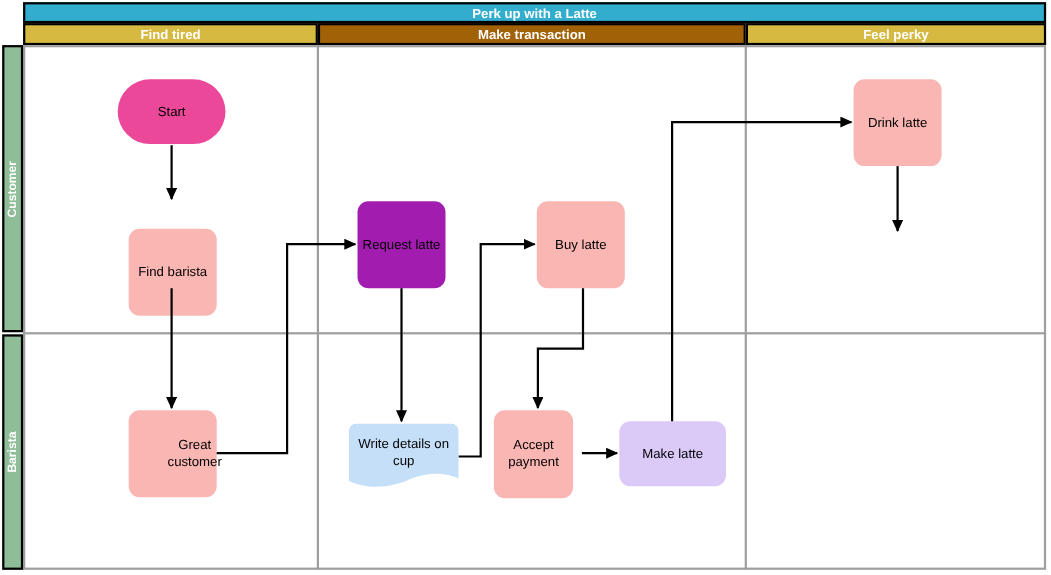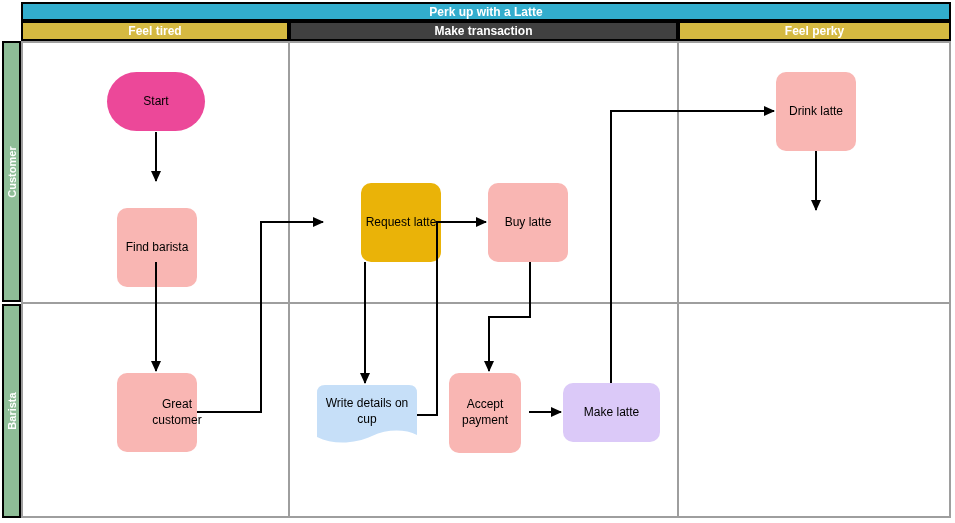--- a/index.html
+++ b/index.html
@@ -101,23 +101,23 @@
 </style>
 </head>
 <body>
 
 <div id="canvas">
 
   <div id="title-bar" class="cell" style="background-color: rgb(50, 173, 205); fill: rgb(50, 173, 205);">
     <span class="header-text">Perk up with a Latte</span>
   </div>
   <div id="phase-0" class="cell" style="background-color: rgb(213, 185, 65); fill: rgb(213, 185, 65);">
-    <span class="header-text">Feel tired</span>
+    <span class="header-text">Find tired</span>
   </div>
-  <div id="phase-1" class="cell" style="background-color: #404040; fill: rgb(213, 185, 65);">
+  <div id="phase-1" class="cell" style="background-color: #a16207; fill: rgb(213, 185, 65);">
     <span class="header-text">Make transaction</span>
   </div>
   <div id="phase-2" class="cell" style="background-color: rgb(213, 185, 65); fill: rgb(213, 185, 65);">
     <span class="header-text">Feel perky</span>
   </div>
 
   <div id="body-frame"></div>
   <div id="vdiv-1" class="vdivider"></div>
   <div id="vdiv-2" class="vdivider"></div>
   <div id="lane-divider"></div>
@@ -134,21 +134,21 @@
   </div>
 
   <div id="node-find-barista" class="node rounded" style="background-color: rgb(249, 182, 179); fill: rgb(249, 182, 179); margin-top: 25px;">
     <span class="node-label">Find barista</span>
   </div>
 
   <div id="node-great-customer" class="node rounded" style="background-color: rgb(249, 182, 179); fill: rgb(249, 182, 179); padding-left: 44px;">
     <span class="node-label">Great customer</span>
   </div>
 
-  <div id="node-request-latte" class="node rounded" style="background-color: #eab308; fill: rgb(249, 182, 179); margin-left: 36px;">
+  <div id="node-request-latte" class="node rounded" style="background-color: #a21caf; fill: rgb(249, 182, 179);">
     <span class="node-label">Request latte</span>
   </div>
 
   <div id="node-buy-latte" class="node rounded" style="background-color: rgb(249, 182, 179); fill: rgb(249, 182, 179);">
     <span class="node-label">Buy latte</span>
   </div>
 
   <div id="node-write-details" class="node">
     <svg class="doc-svg" viewBox="0 0 100 63" preserveAspectRatio="none">
       <path d="M 8 0 L 92 0 Q 100 0 100 8 L 100 50 C 88 44 70 44 55 51 C 38 59 16 60 0 52 L 0 8 Q 0 0 8 0 Z" style="background-color: rgb(198, 223, 248); fill: rgb(198, 223, 248);"></path>

